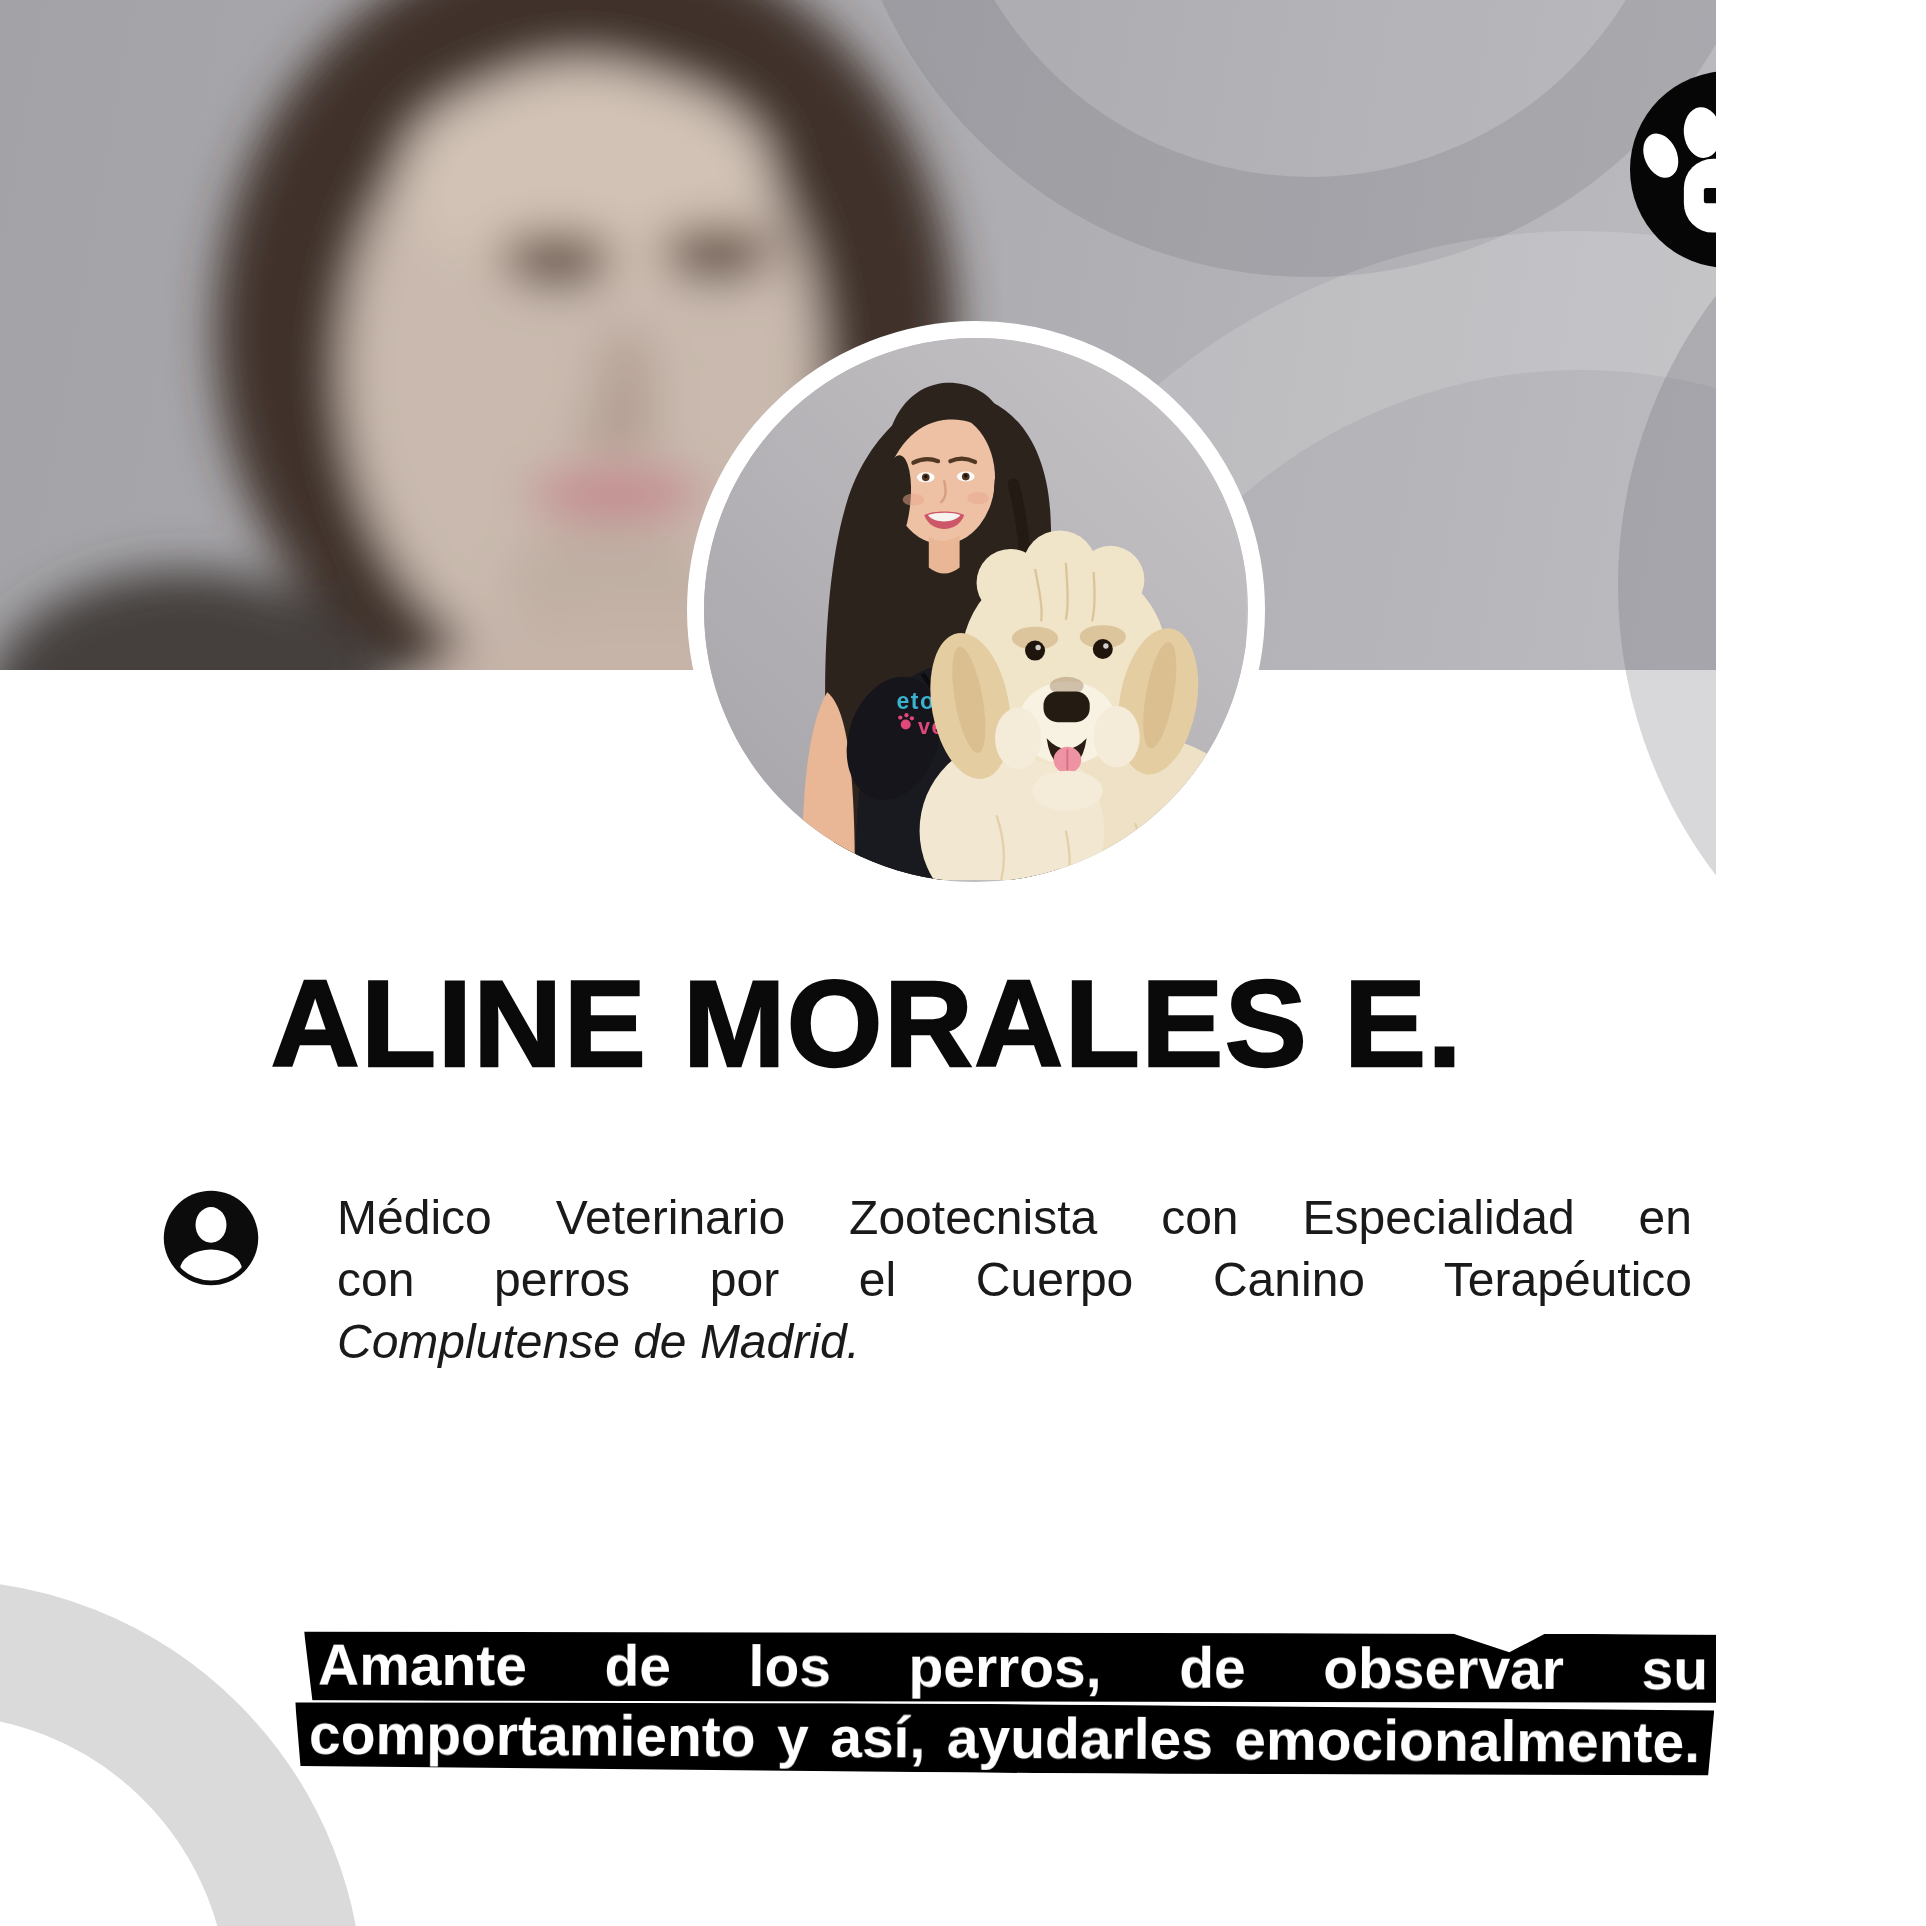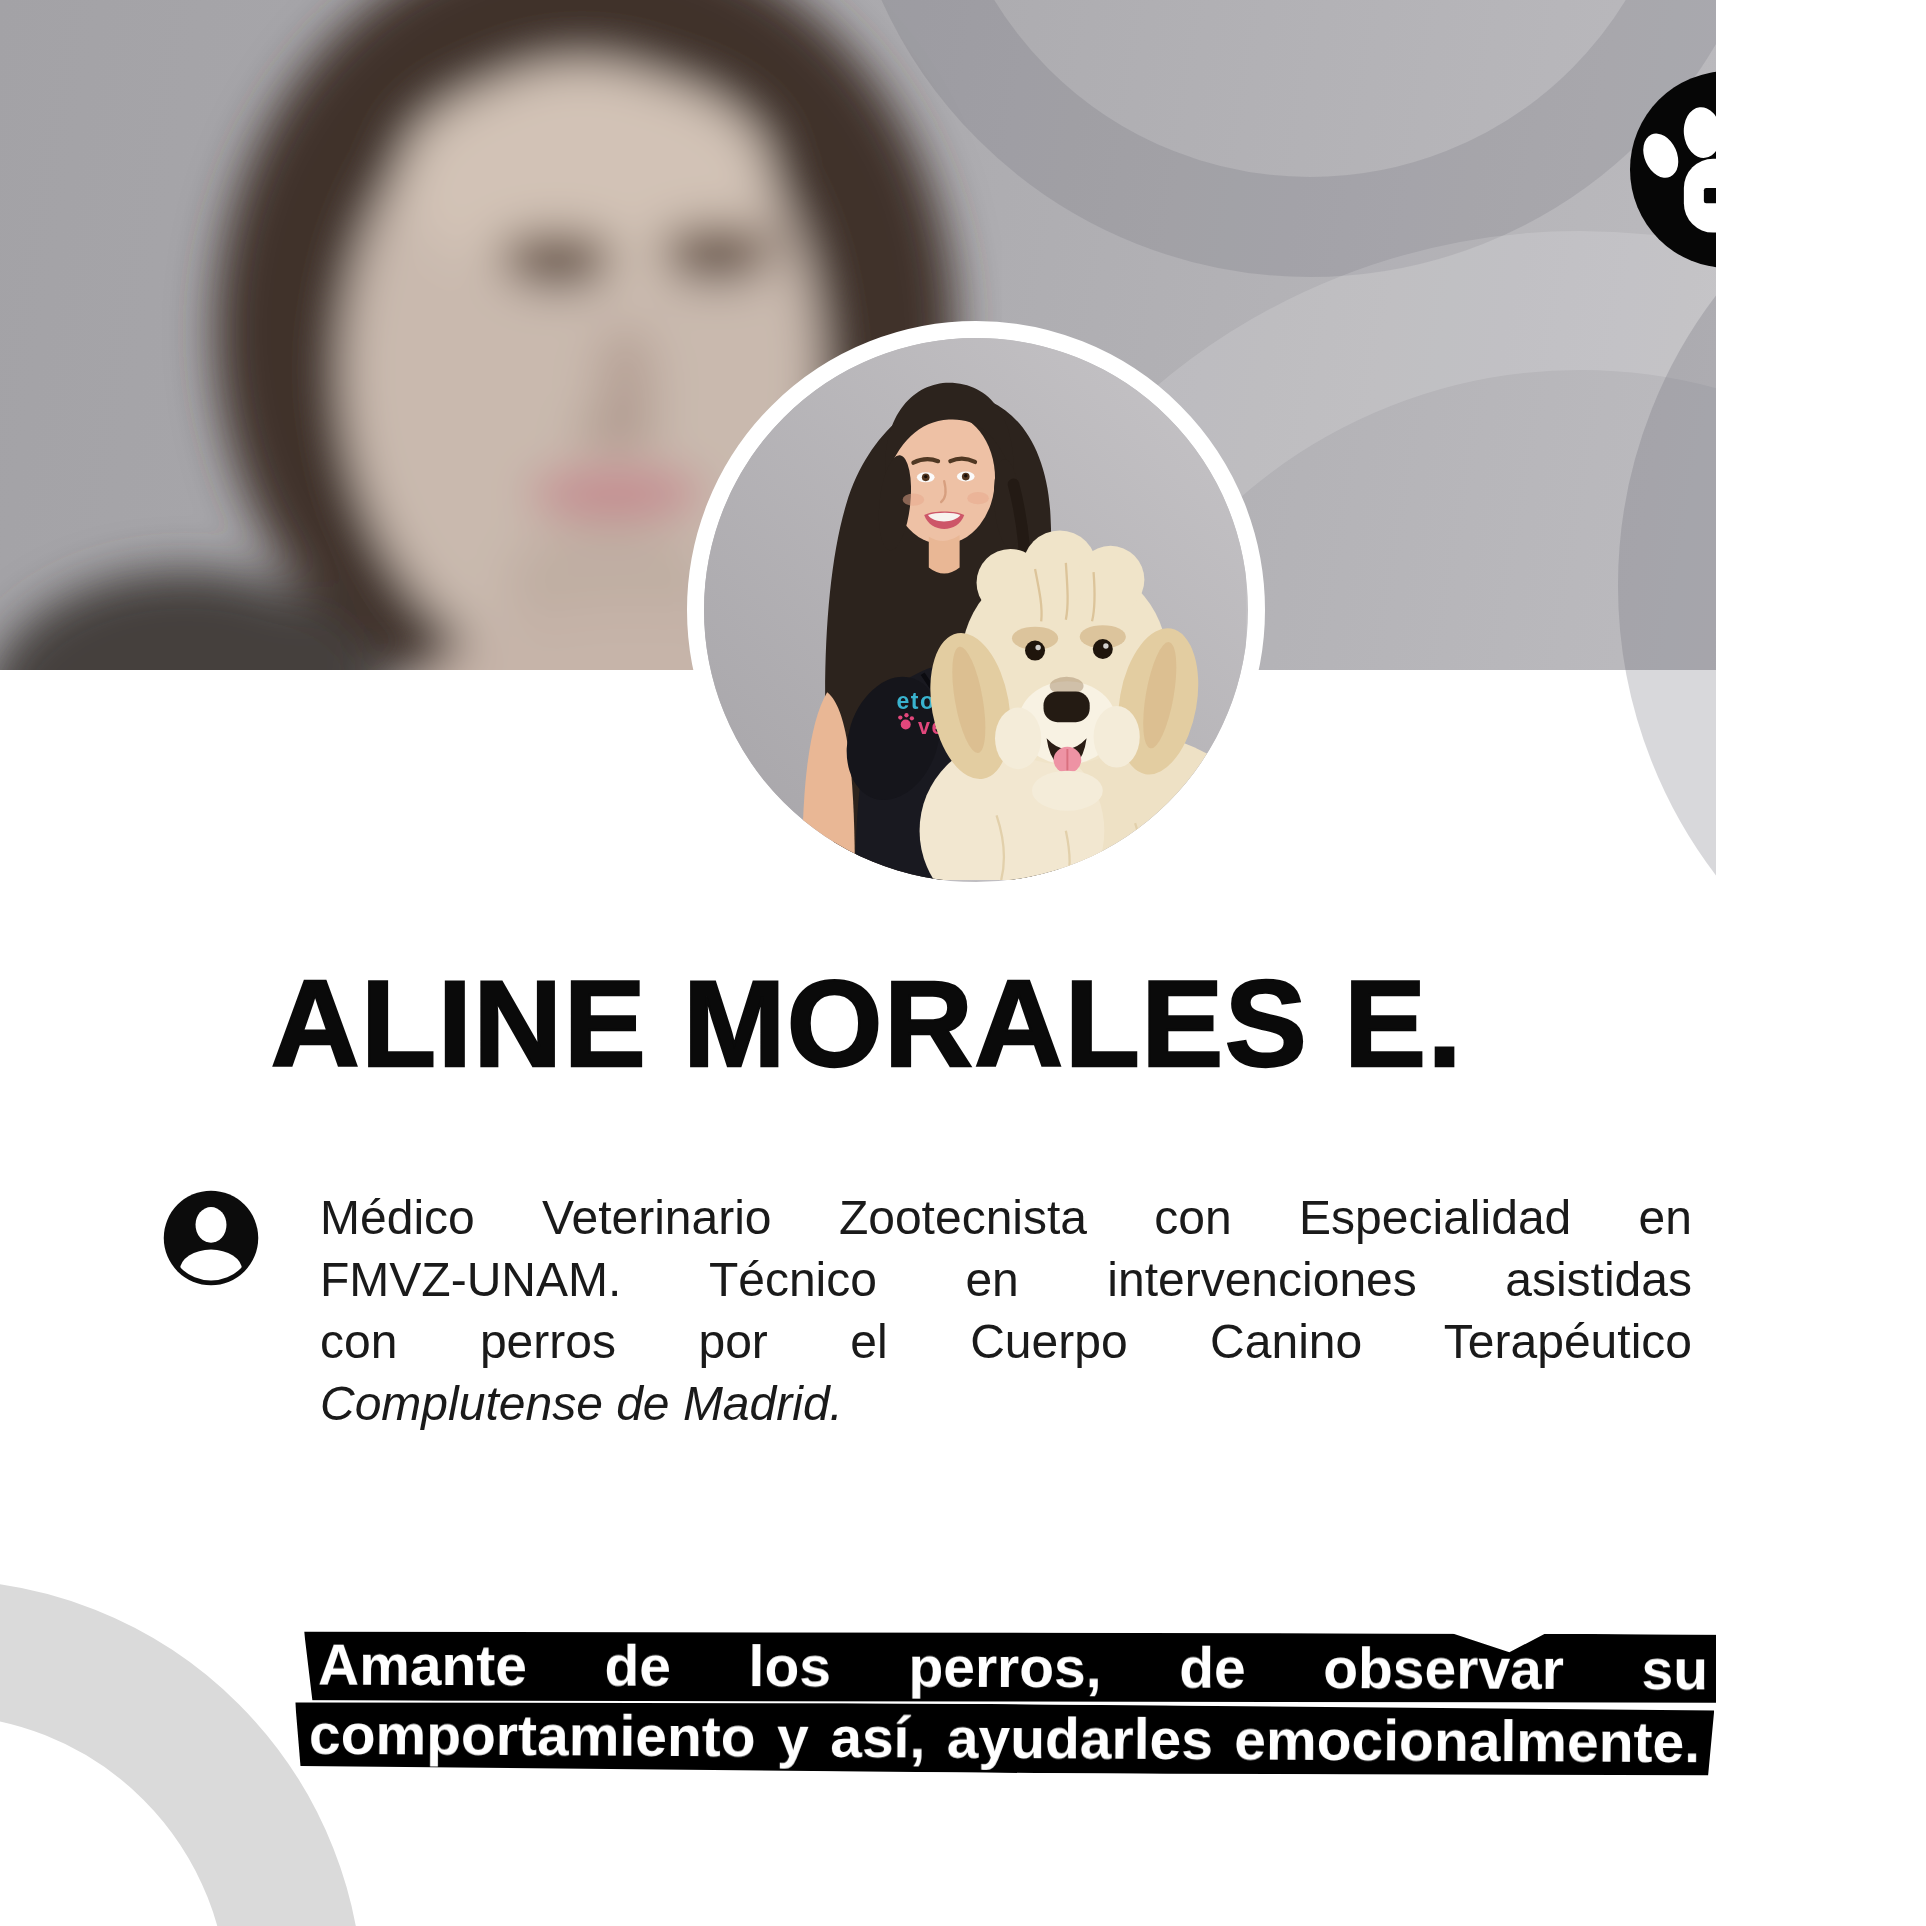--- a/index.html
+++ b/index.html
@@ -40,21 +40,21 @@
     position:absolute;left:18px;right:0;top:962px;margin:0;text-align:center;
     font-size:123px;line-height:123px;font-weight:700;letter-spacing:1.5px;color:#0a0a0a;
     -webkit-text-stroke:2.3px #0a0a0a;
   }
   
   .person-badge{position:absolute;left:163px;top:1190px;width:96px;height:96px;}
   .bio{
     position:absolute;left:320px;top:1187px;width:1372px;color:#1a1a1a;
     font-size:48px;line-height:62px;font-weight:400;
   }
-  .bio-line{text-align:justify;text-align-last:justify;white-space:nowrap;}
+  .bio-line{text-align:justify;text-align-last:justify;white-space:nowrap;margin-left:17px;}
   .bio-line.last{text-align-last:left;font-style:italic;}
   
   .hl-bar{
     position:absolute;background:#000000;color:#ffffff;font-weight:700;
     filter:drop-shadow(0 3.9px 4.6px rgba(0,0,0,0.22));
   }
   .hl-bar .hl-text{
     padding:0 14px;text-align:justify;text-align-last:justify;white-space:nowrap;
     font-size:57px;
   }
@@ -209,21 +209,20 @@
           <circle cx="62" cy="62" r="55"></circle>
         </clipPath>
       </defs>
     <circle cx="62" cy="62" r="61" fill="#0c0c0c"></circle>
     <ellipse cx="62" cy="45" rx="20" ry="23" fill="#ffffff"></ellipse>
     <ellipse cx="62" cy="103" rx="40" ry="26" fill="#ffffff" clip-path="url(#pclip)"></ellipse>
   </svg>
 
   <div class="bio">
     <div class="bio-line">Médico Veterinario Zootecnista con Especialidad en</div>
-    <div class="bio-line">FMVZ-UNAM. Técnico en intervenciones asistidas</div>
     <div class="bio-line">con perros por el Cuerpo Canino Terapéutico</div>
     <div class="bio-line last">Complutense de Madrid.</div>
   </div>
 
   <div class="hl-bar hl-bar-1">
     <div class="hl-text">Amante de los perros, de observar su</div>
   </div>
   <div class="hl-bar hl-bar-2">
     <div class="hl-text">comportamiento y así, ayudarles emocionalmente.</div>
   </div>

